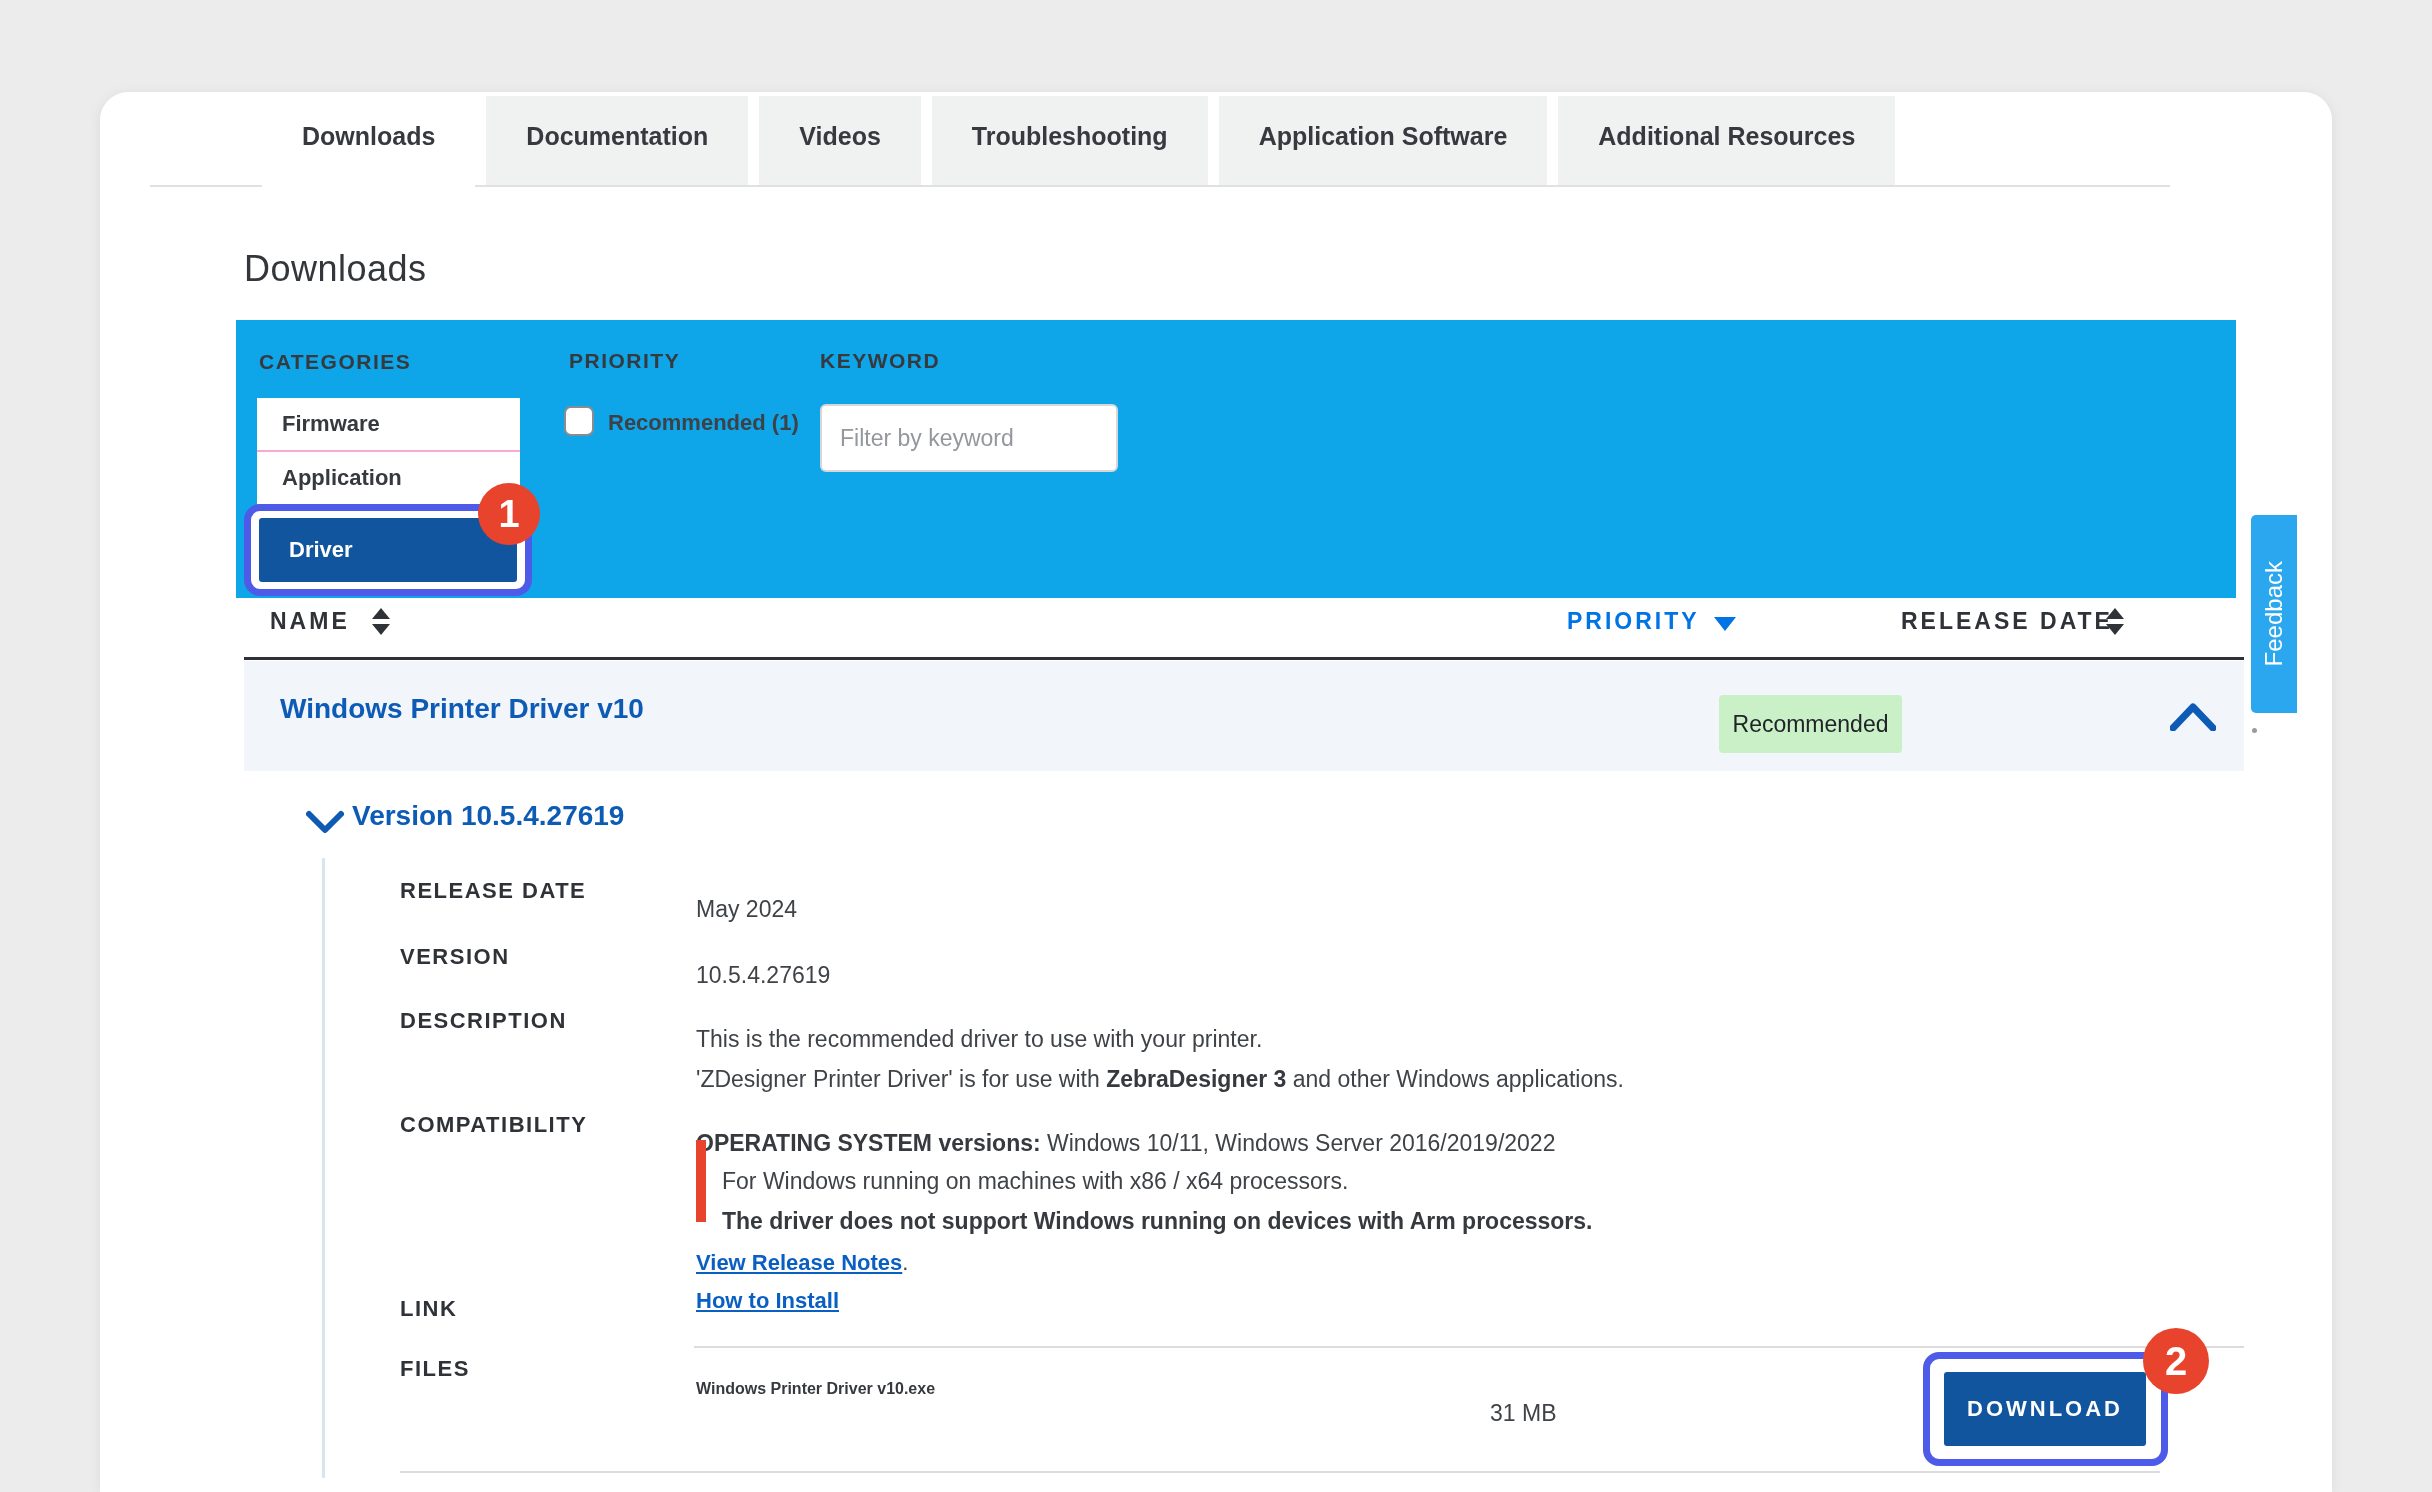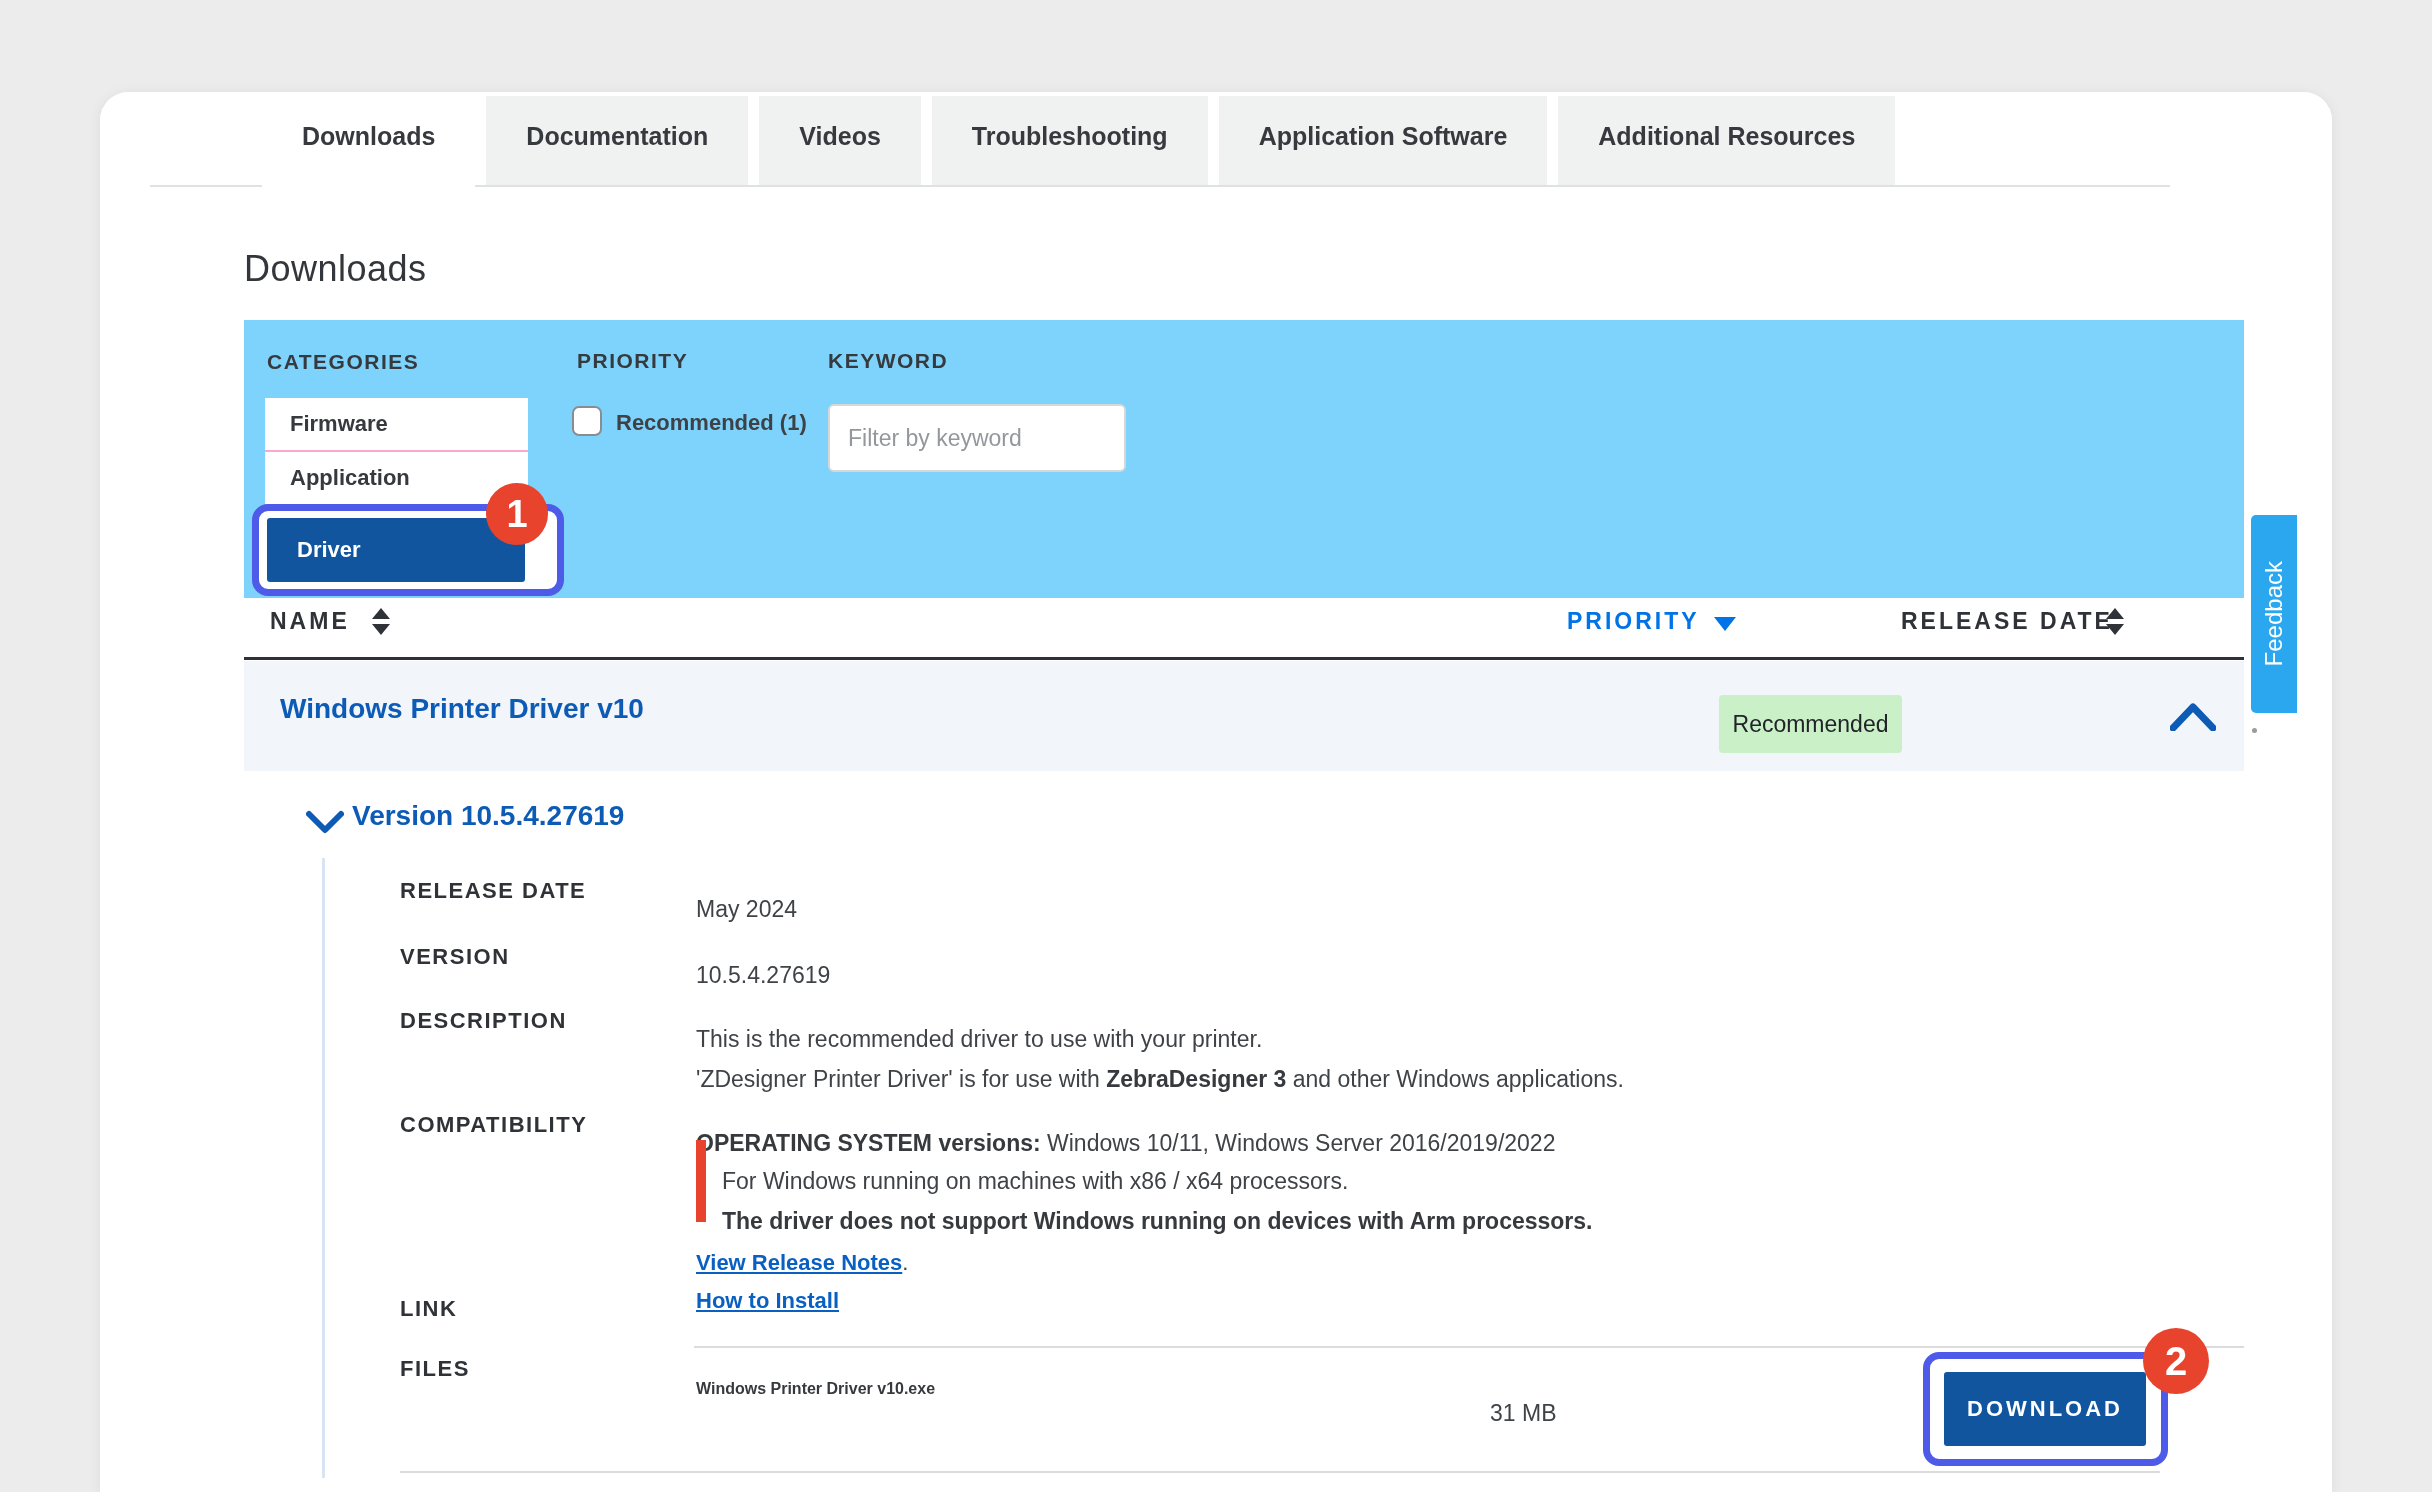--- a/index.html
+++ b/index.html
@@ -14,26 +14,26 @@
   
   .tabs-row { left:150px; top:96px; width:2020px; height:91px; border-bottom:2px solid #E1E1E1;
               display:flex; align-items:flex-start; padding-left:112px; }
   .tab { height:89px; background:#F0F1F1; margin-right:11px; padding:26px 40px 0 40px;
          font-size:25px; font-weight:bold; color:#36393D; white-space:nowrap; cursor:pointer; }
   .tab.active { background:#fff; height:103px; position:relative; z-index:2; }
 
   .h1 { left:244px; top:248px; font-size:36px; color:#33373B; letter-spacing:.5px; }
 
   
-  .panel { left:244px; top:320px; width:2000px; height:278px; background:#7dd3fc; }
+  .panel { left:236px; top:320px; width:2000px; height:278px; background:#0ea5e9; }
   .flabel { position:absolute; font-size:21px; font-weight:bold; letter-spacing:1.5px; color:#36393D; }
   .cat-list { position:absolute; left:21px; top:78px; width:263px; background:#fff; }
   .cat-item { height:54px; display:flex; align-items:center; padding-left:25px; font-size:22px;
               font-weight:bold; color:#36393D; background:#fff; border-bottom:2px solid #f9a8d4; cursor:pointer; }
-  .ring1 { position:absolute; left:8px; top:184px; width:312px; height:92px; background:#fff;
+  .ring1 { position:absolute; left:8px; top:184px; width:288px; height:92px; background:#fff;
            border:7px solid #4D5BE8; border-radius:16px; z-index:3; }
   .driver-btn { position:absolute; left:8px; top:7px; width:258px; height:64px; background:#10559E;
                 border-radius:3px; display:flex; align-items:center; padding-left:30px;
                 font-size:22px; font-weight:bold; color:#fff; cursor:pointer; }
   .step-badge { position:absolute; background:#E8432D; border-radius:50%; color:#fff; font-weight:bold;
                 display:flex; align-items:center; justify-content:center; z-index:6; }
   .badge1 { left:242px; top:163px; width:62px; height:62px; font-size:38px; }
   .checkbox { position:absolute; left:328px; top:86px; width:30px; height:30px; background:#fff;
               border:2px solid #898D92; border-radius:7px; cursor:pointer; }
   .cb-label { position:absolute; left:372px; top:90px; font-size:22px; color:#3E4247;font-weight:bold; }

